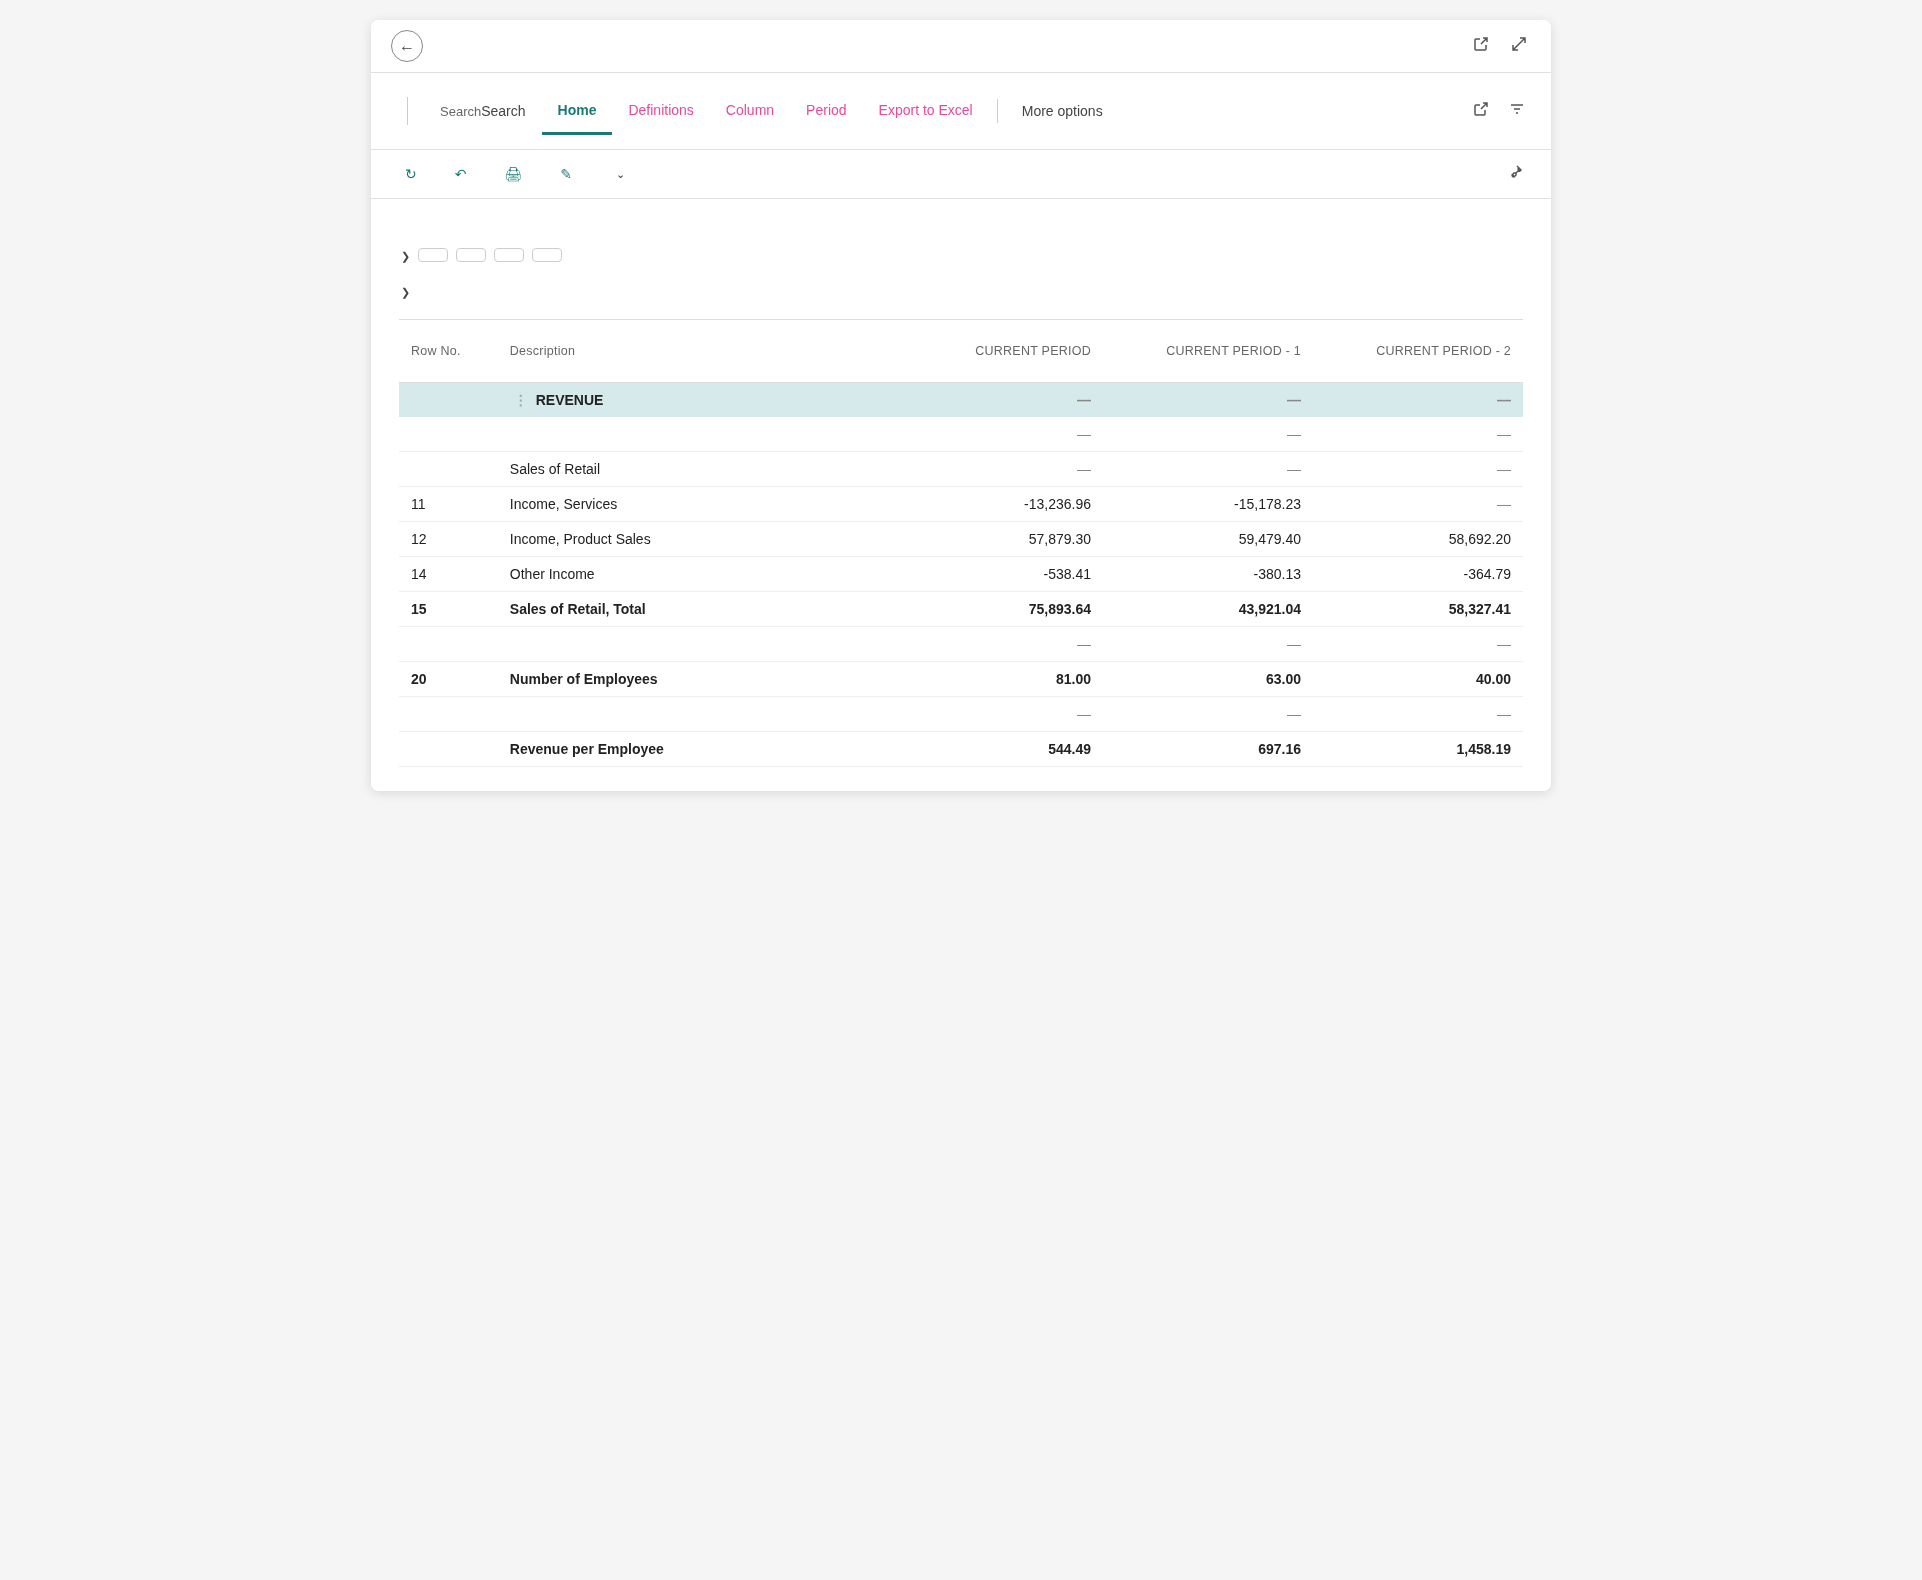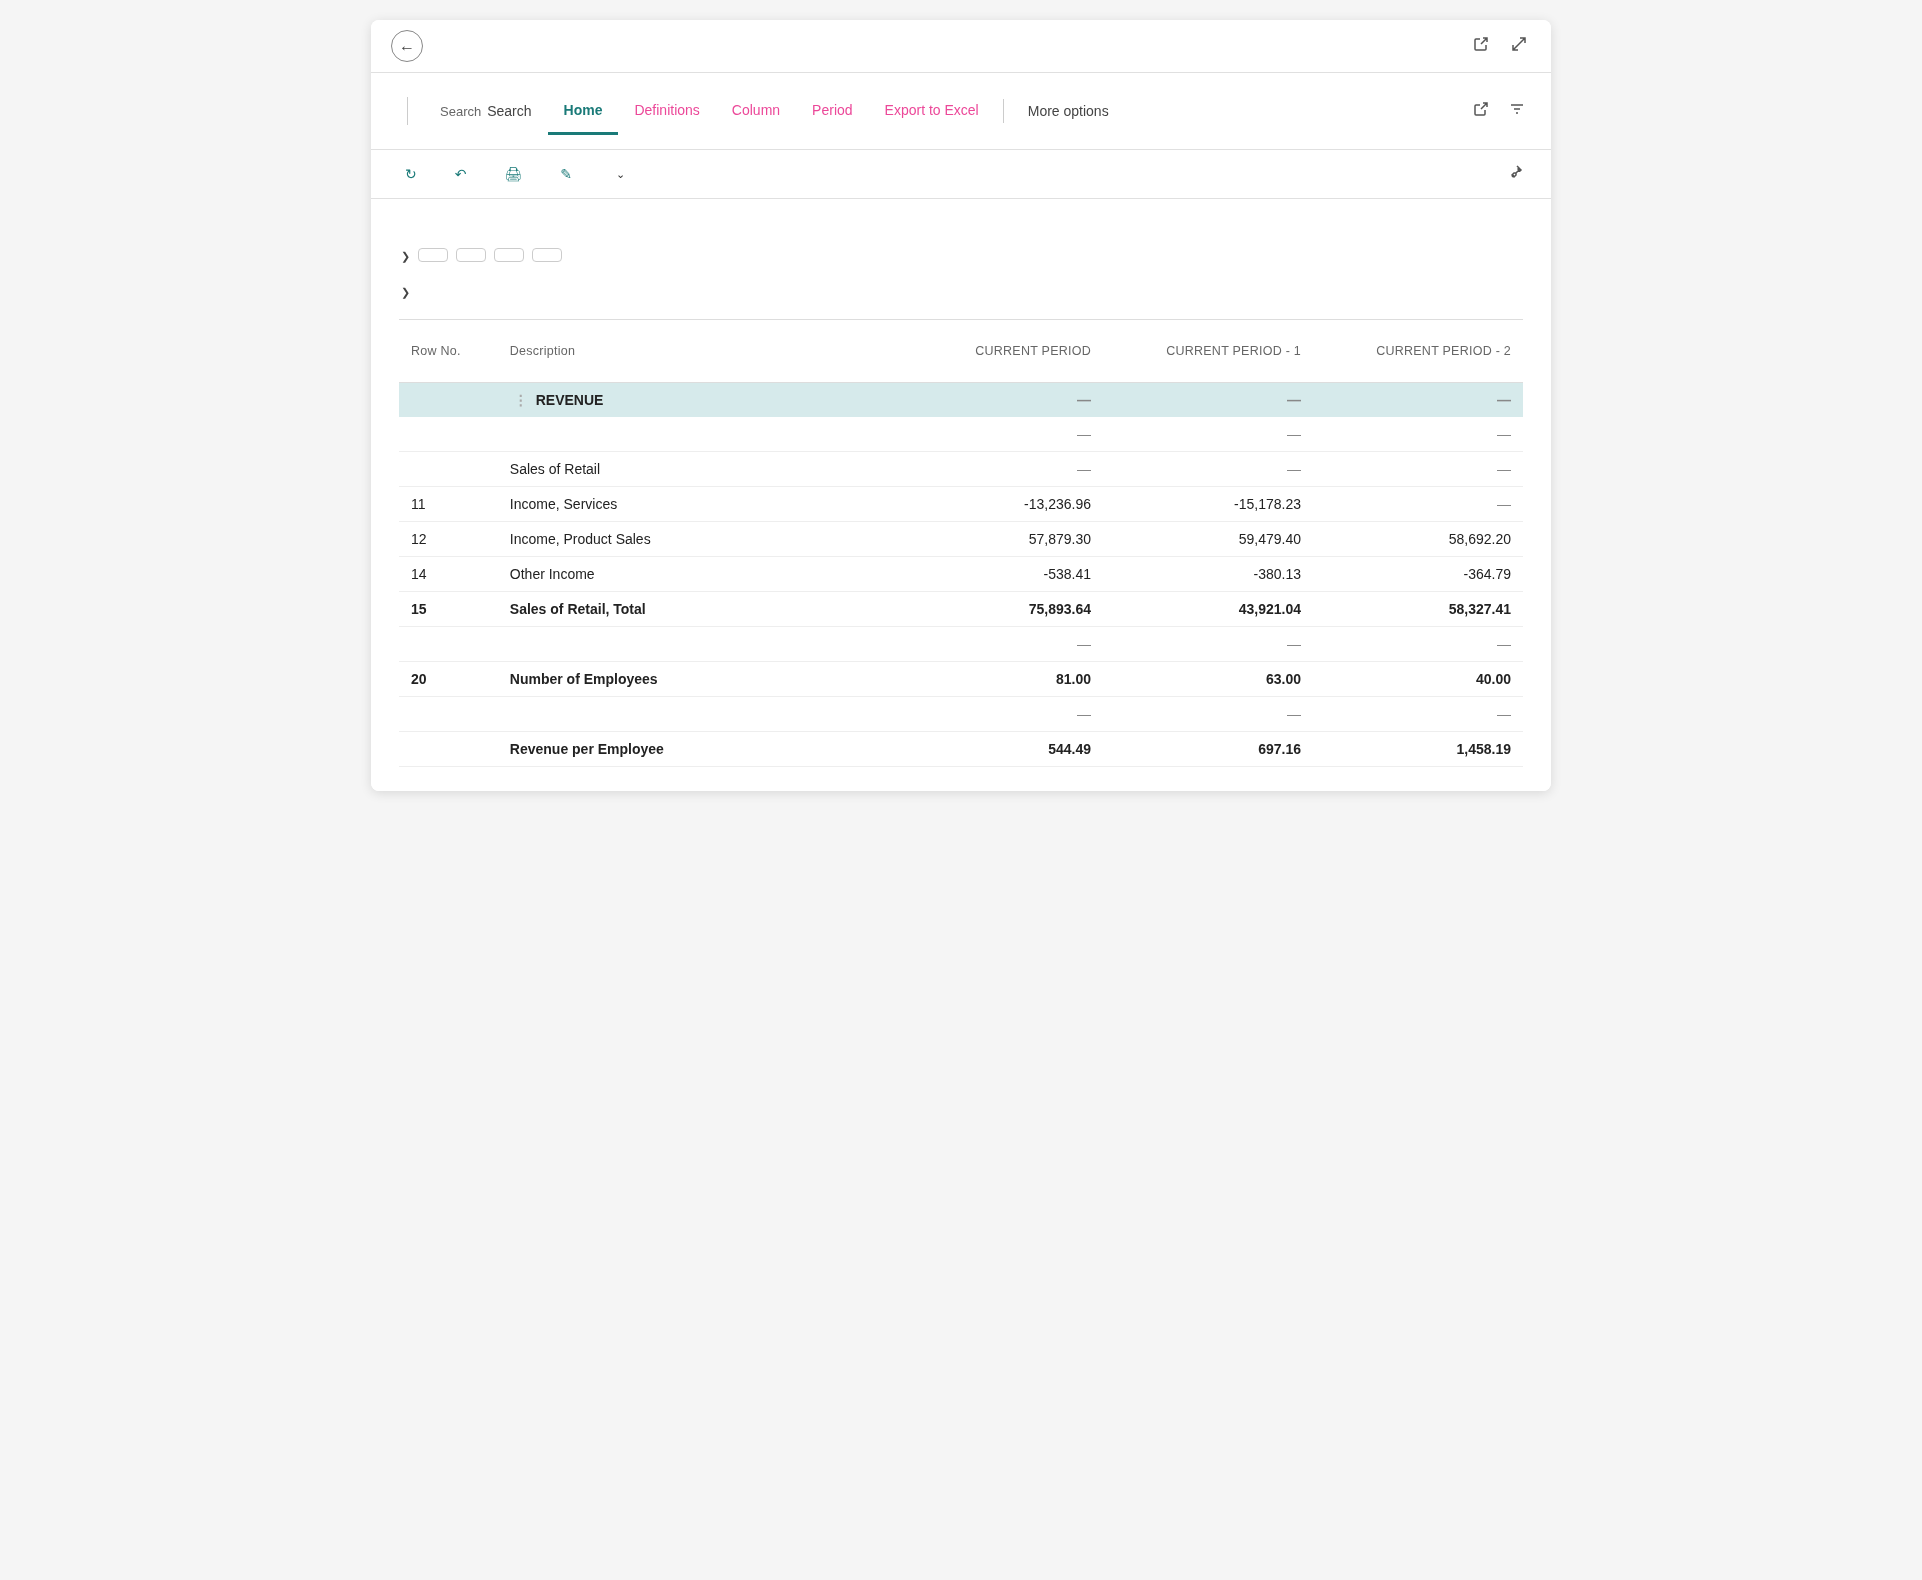--- a/index.html
+++ b/index.html
@@ -73,21 +73,20 @@
       font-size: 15px;
       padding: 14px 0;
       margin-right: 16px;
       border-right: 1px solid #ccc;
       padding-right: 16px;
       color: #222;
     }
     .nav-search {
       display: flex;
       align-items: center;
-      gap: 6px;
       padding: 18px 16px;
       cursor: pointer;
       color: #444;
       font-size: 14px;
     }
     .nav-search .search-icon { color: #666; font-size: 13px; }
     .nav-item {
       padding: 14px 16px;
       cursor: pointer;
       color: #ec4899;

